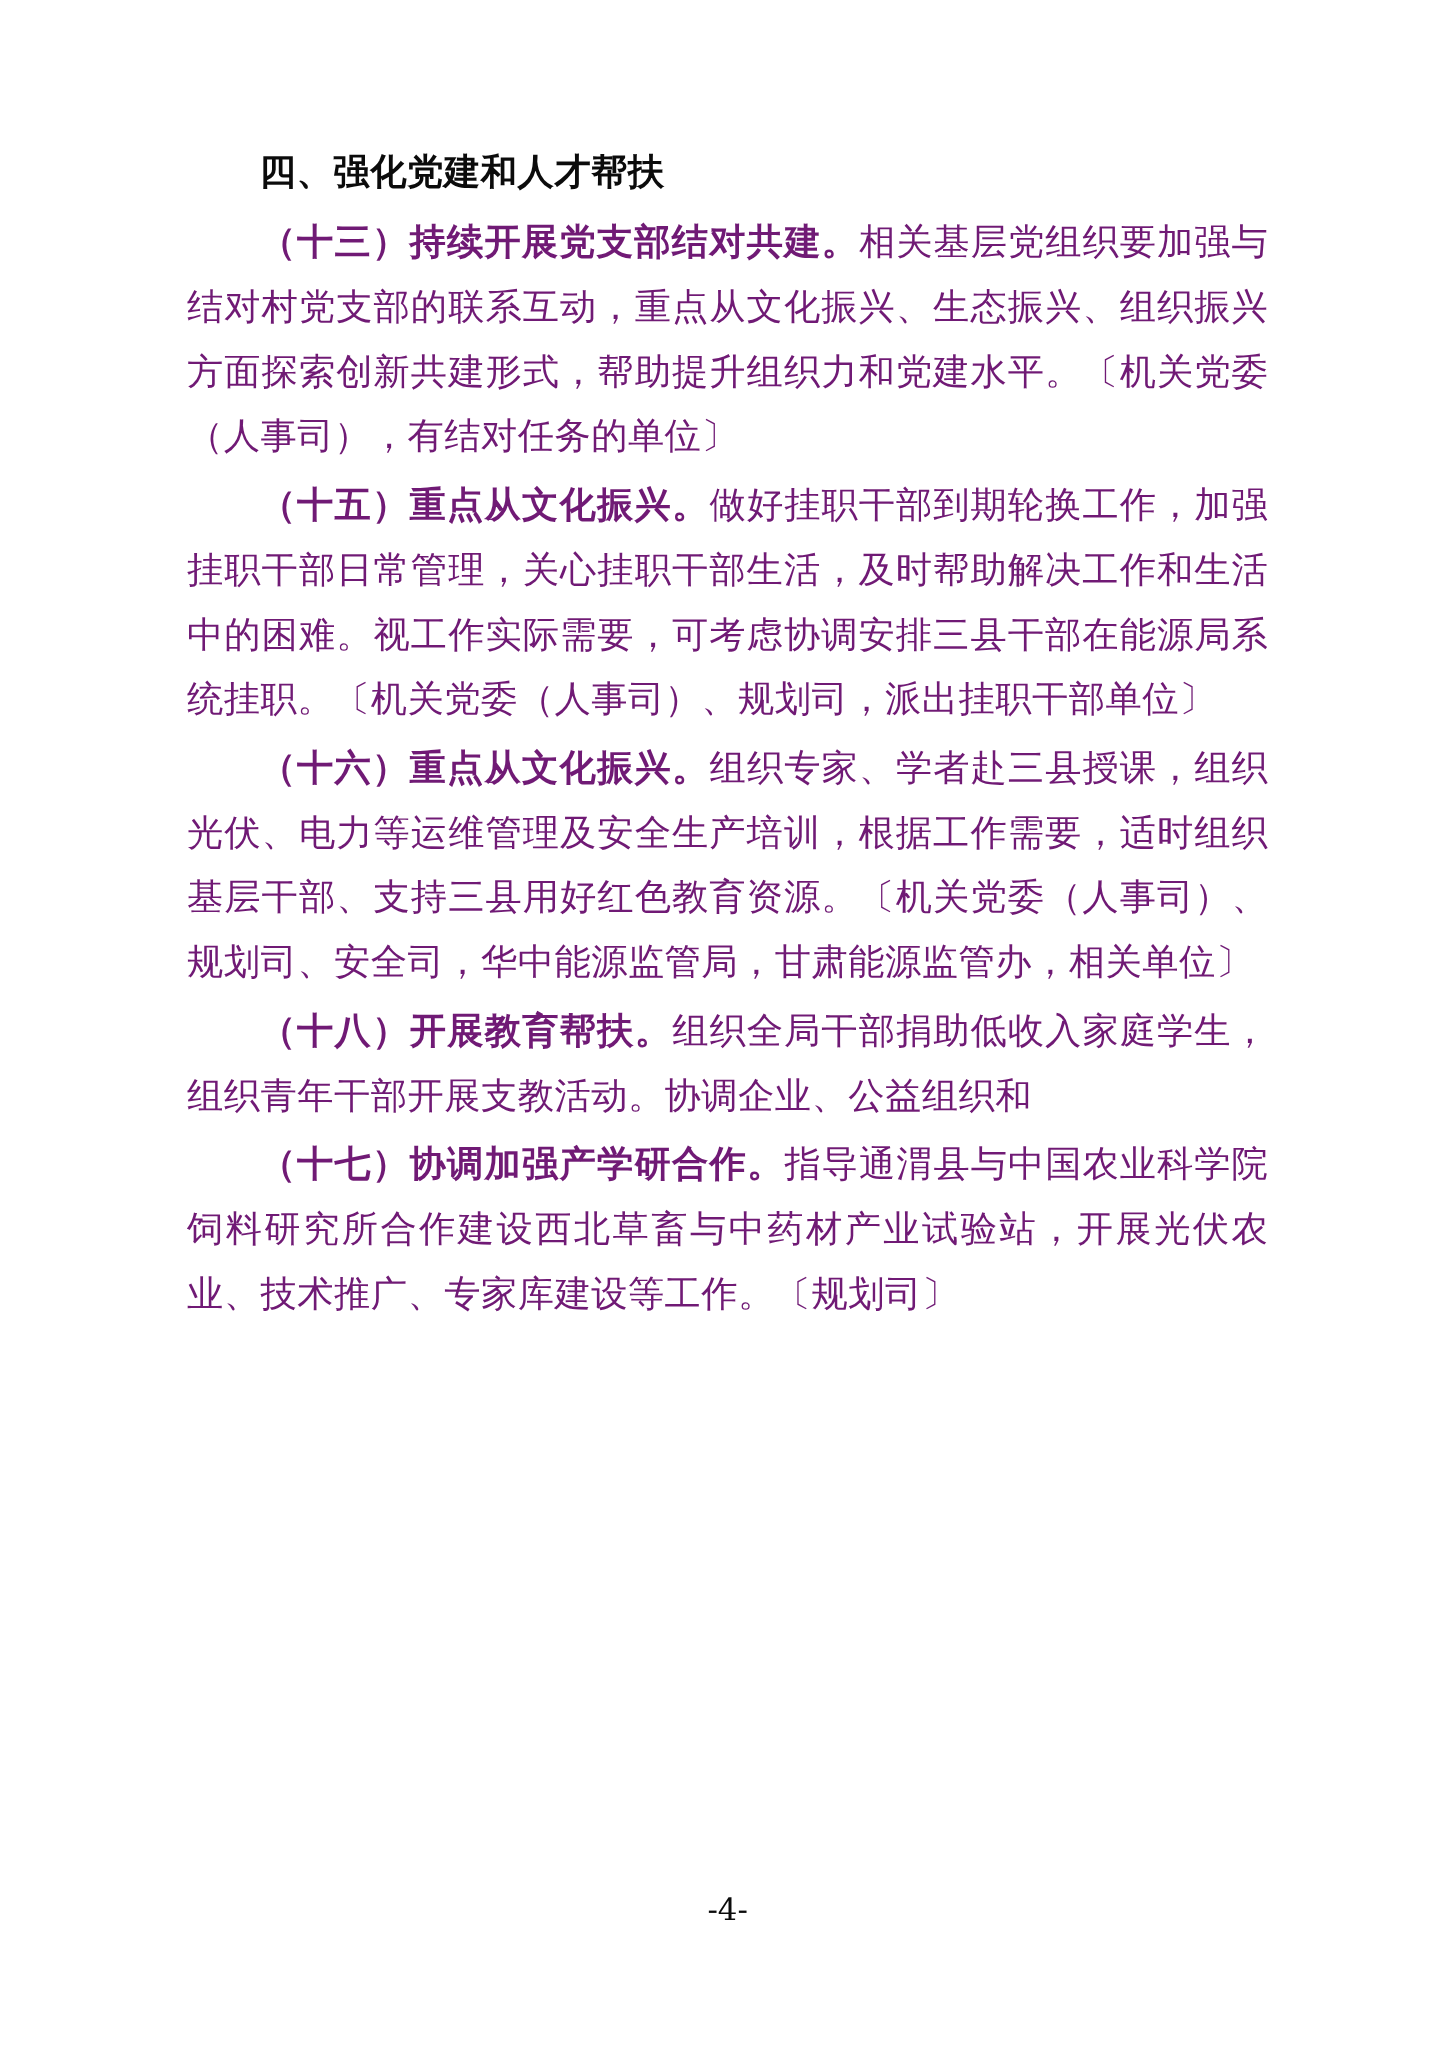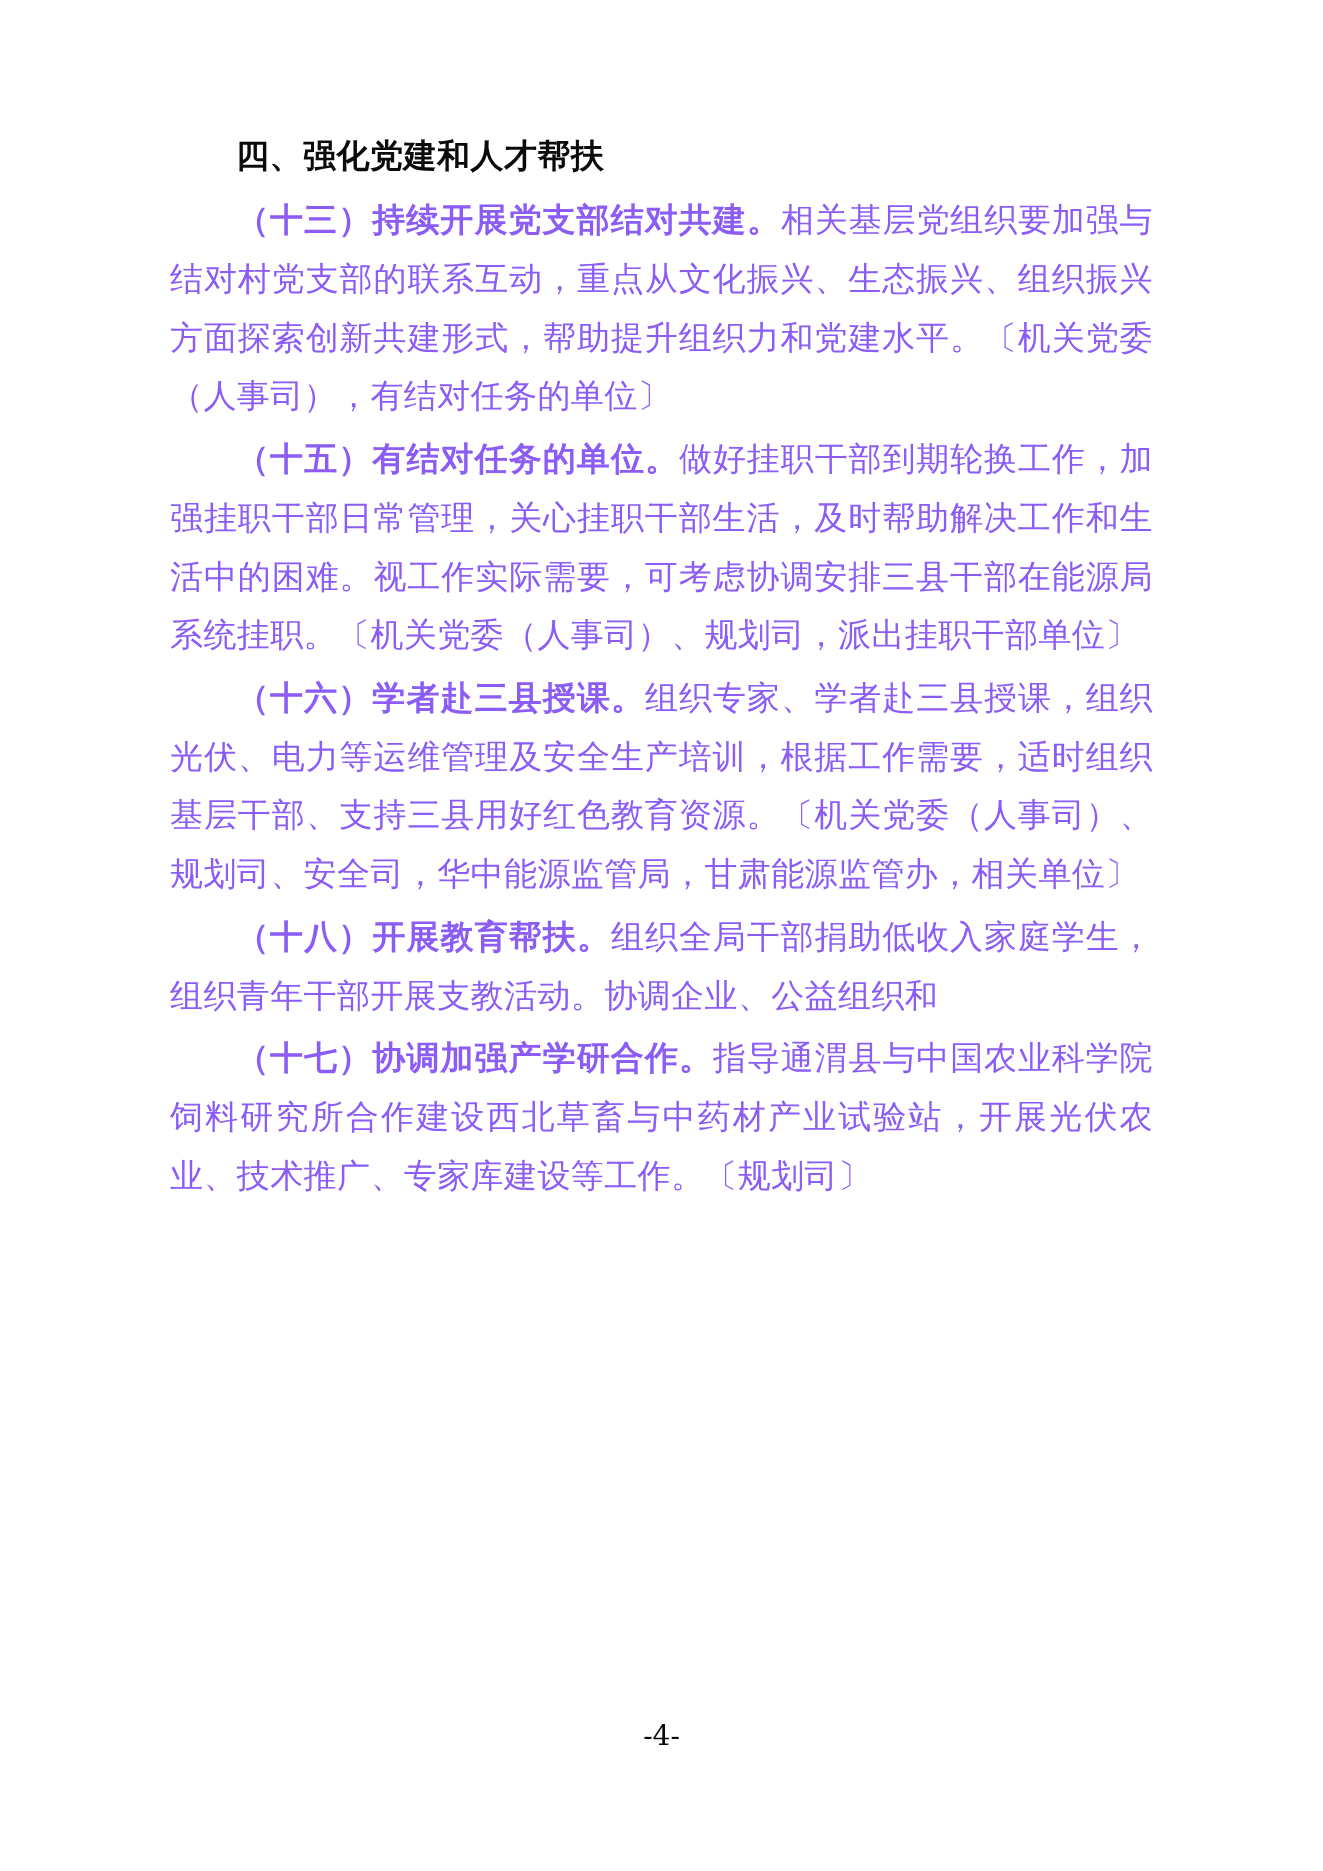--- a/index.html
+++ b/index.html
@@ -38,21 +38,21 @@
     color: #0b0b0b;
   }
   .para {
     font-size: 33px;
     line-height: 1.78;
     text-indent: 66px;
     margin: 0 0 4px 0;
     text-align: justify;
     text-justify: inter-ideograph;
     letter-spacing: 0.4px;
-    color: #8b5cf6;
+    color: #701a75;
   }
   .lead {
     font-family: "DejaVu Sans", "Liberation Sans", sans-serif;
     font-weight: bold;
     letter-spacing: 0.6px;
   }
   .page-number {
     position: absolute;
     bottom: 58px;
     left: 0;
@@ -70,25 +70,25 @@
   <div class="doc-body">
 
     <h2 class="section-heading">四、强化党建和人才帮扶</h2>
 
     <p class="para">
       <span class="lead">（十三）持续开展党支部结对共建。</span><span>相关基层党组织要加强与结对村党支部的联系互动，重点从文化振兴、生态振兴、组织振兴方面探索创新共建形式，帮助提升组织力和党建水平。〔机关党委（人事司），有结对任务的单位〕</span>
     </p>
 
 
     <p class="para">
-      <span class="lead">（十五）有结对任务的单位。</span><span>做好挂职干部到期轮换工作，加强挂职干部日常管理，关心挂职干部生活，及时帮助解决工作和生活中的困难。视工作实际需要，可考虑协调安排三县干部在能源局系统挂职。〔机关党委（人事司）、规划司，派出挂职干部单位〕</span>
+      <span class="lead">（十五）重点从文化振兴。</span><span>做好挂职干部到期轮换工作，加强挂职干部日常管理，关心挂职干部生活，及时帮助解决工作和生活中的困难。视工作实际需要，可考虑协调安排三县干部在能源局系统挂职。〔机关党委（人事司）、规划司，派出挂职干部单位〕</span>
     </p>
 
     <p class="para">
-      <span class="lead">（十六）学者赴三县授课。</span><span>组织专家、学者赴三县授课，组织光伏、电力等运维管理及安全生产培训，根据工作需要，适时组织基层干部、支持三县用好红色教育资源。〔机关党委（人事司）、规划司、安全司，华中能源监管局，甘肃能源监管办，相关单位〕</span>
+      <span class="lead">（十六）重点从文化振兴。</span><span>组织专家、学者赴三县授课，组织光伏、电力等运维管理及安全生产培训，根据工作需要，适时组织基层干部、支持三县用好红色教育资源。〔机关党委（人事司）、规划司、安全司，华中能源监管局，甘肃能源监管办，相关单位〕</span>
     </p>
 
     <p class="para">
       <span class="lead">（十八）开展教育帮扶。</span><span>组织全局干部捐助低收入家庭学生，组织青年干部开展支教活动。协调企业、公益组织和</span>
     </p>
 
     <p class="para">
       <span class="lead">（十七）协调加强产学研合作。</span><span>指导通渭县与中国农业科学院饲料研究所合作建设西北草畜与中药材产业试验站，开展光伏农业、技术推广、专家库建设等工作。〔规划司〕</span>
     </p>
 

